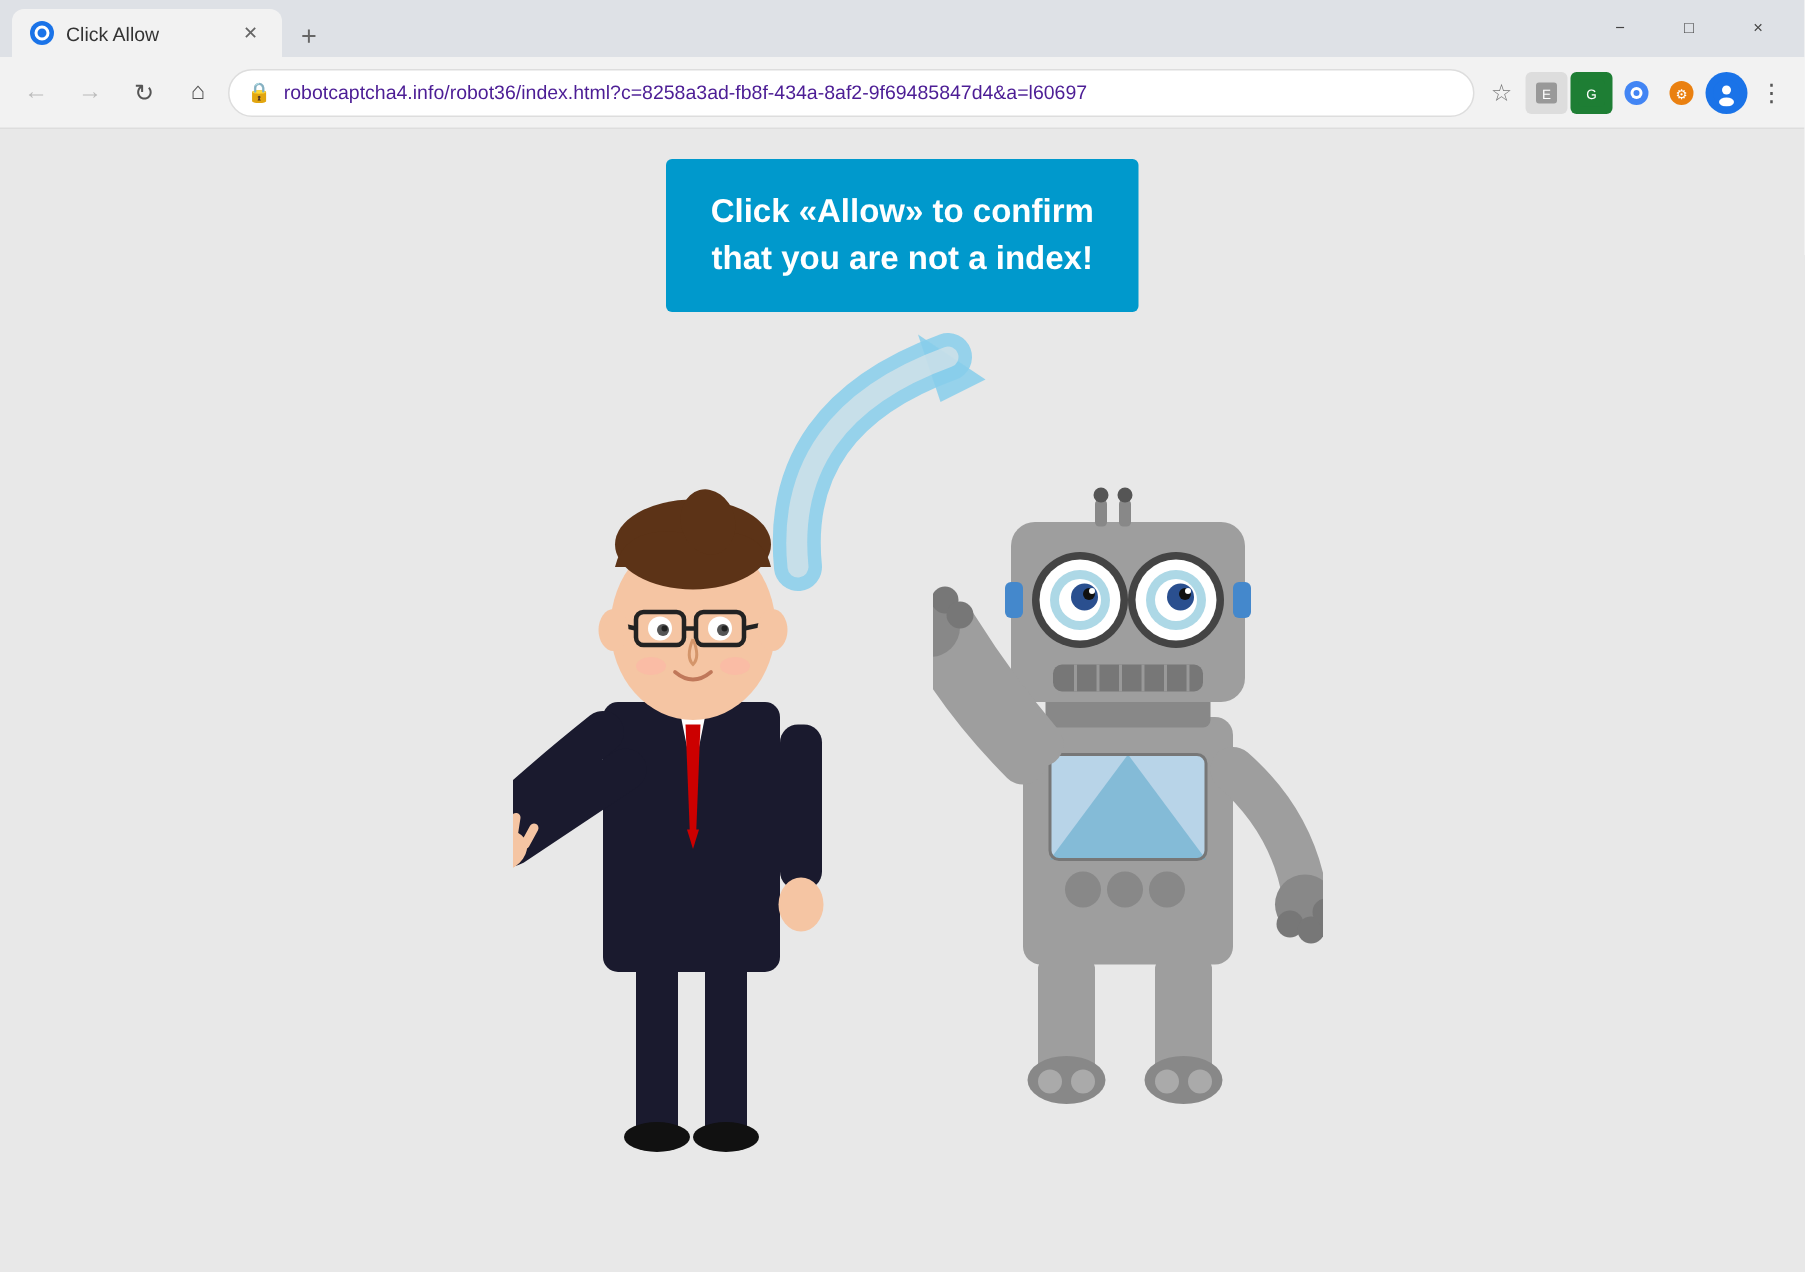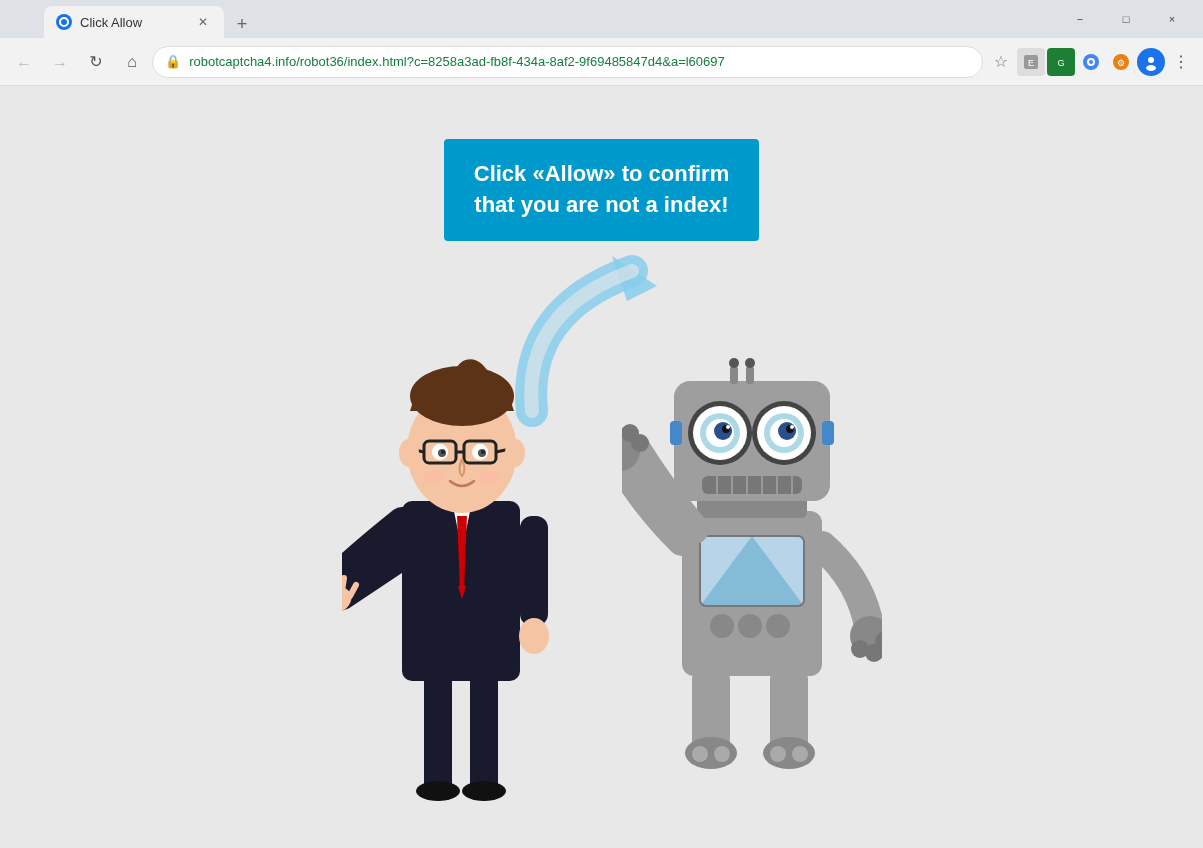--- a/index.html
+++ b/index.html
@@ -34,21 +34,20 @@
     .tab-active {
       background: #f2f2f2;
       height: 32px;
       border-radius: 8px 8px 0 0;
       display: flex;
       align-items: center;
       padding: 0 12px;
       gap: 8px;
       min-width: 180px;
       max-width: 240px;
-      margin-left: 36px;
     }
 
     .tab-favicon {
       width: 16px;
       height: 16px;
       border-radius: 50%;
       background: #1a73e8;
       display: flex;
       align-items: center;
       justify-content: center;
@@ -151,21 +150,21 @@
       gap: 8px;
     }
 
     .lock-icon {
       color: #555;
       font-size: 13px;
     }
 
     .url-text {
       font-size: 13px;
-      color: #15803d;
+      color: #4c1d95;
       flex: 1;
     }
 
     .nav-actions {
       display: flex;
       align-items: center;
       gap: 2px;
     }
 
     .ext-icon {
@@ -195,21 +194,20 @@
       background: #0099cc;
       color: #fff;
       font-size: 22px;
       font-weight: bold;
       text-align: center;
       padding: 20px 30px;
       border-radius: 4px;
       max-width: 340px;
       line-height: 1.4;
       z-index: 10;
-      margin-top: 33px;
     }
 
     
     .illustration {
       display: flex;
       align-items: flex-end;
       justify-content: center;
       margin-top: -20px;
       position: relative;
       width: 600px;

